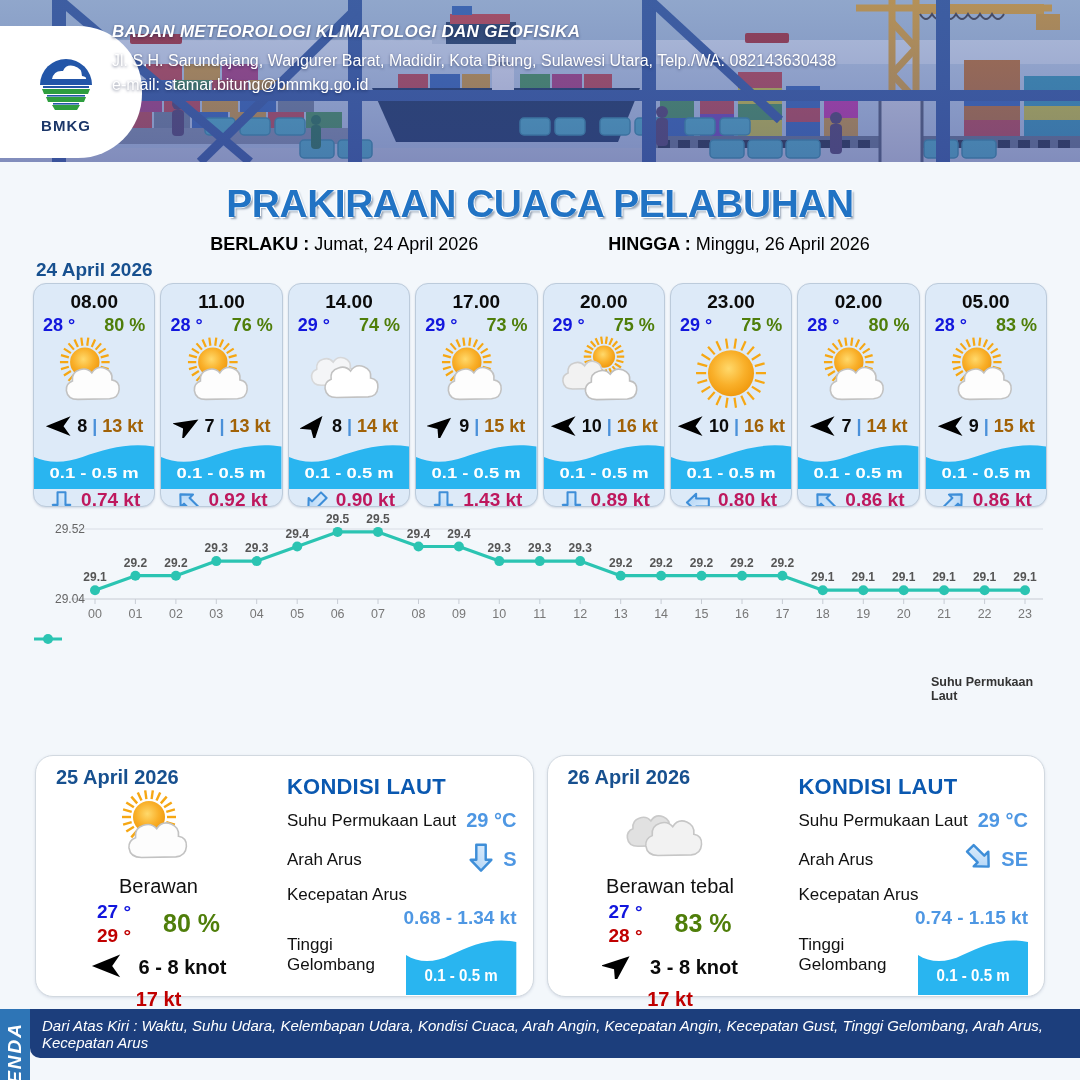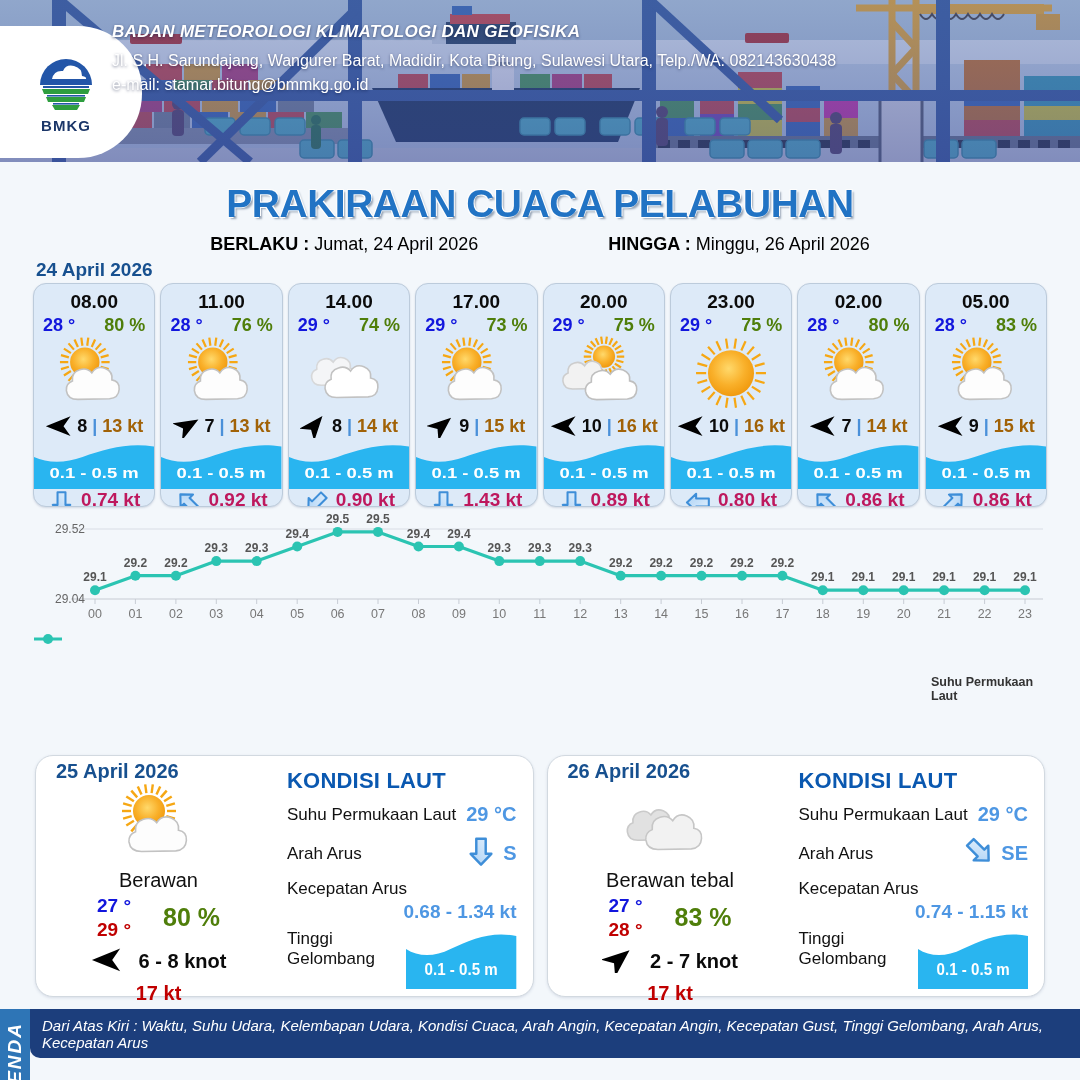--- a/index.html
+++ b/index.html
@@ -52,21 +52,21 @@
 
   
   .chart-wrap { margin:6px 33px 0 33px; }
   .chart-wrap svg { display:block; width:100%; height:112px; }
   .chart-legend { display:flex; align-items:center; justify-content:center; gap:7px;
     margin-top:8px; font-size:12.5px; font-weight:bold; color:#333; }
 
   
   .days { display:flex; gap:13px; margin:10px 35px 0 35px; }
   .day-card { flex:1; background:#fff; border:1px solid #d2d9e0; border-radius:18px;
-    height:242px; display:flex; padding:4px 16px 10px 20px; box-shadow:0 1px 3px rgba(60,80,120,.15); }
+    height:242px; display:flex; padding:10px 16px 10px 20px; box-shadow:0 1px 3px rgba(60,80,120,.15); }
   .day-left { width:205px; display:flex; flex-direction:column; align-items:center; }
   .day-date { align-self:flex-start; font-size:20px; font-weight:bold; color:#17508f; }
   .day-icon { height:84px; display:flex; align-items:center; justify-content:center; }
   .day-cond { font-size:20px; color:#111; margin-top:2px;text-align:right; }
   .day-temps { display:flex; align-items:center; gap:32px; margin-top:2px; }
   .t-col { display:flex; flex-direction:column; font-size:19px; font-weight:bold; line-height:1.25; }
   .tmin { color:#1216dd; } .tmax { color:#c00000; }
   .day-rh { font-size:25px; font-weight:bold; color:#4f7e0a; }
   .day-wind { display:flex; align-items:center; gap:16px; font-size:20px; font-weight:bold;
     color:#0b0b0b; margin-top:4px; }
@@ -966,21 +966,21 @@
         <div class="t-col">
           <span class="tmin">27 °</span>
           <span class="tmax">28 °</span>
         </div>
         <span class="day-rh">83 %</span>
       </div>
       <div class="day-wind">
         <span><svg width="32" height="27.84" viewBox="-17 -14 34 28">
               <path d="M16,0 L-14,-12 L-5.5,0 L-14,12 Z" fill="#000" transform="rotate(-40)"></path>
             </svg></span>
-        <span>2  - 7 knot</span>
+        <span>3  - 8 knot</span>
       </div>
       <div class="day-gust">17 kt</div>
     </div>
     <div class="day-right">
       <div class="sea-title">KONDISI LAUT</div>
       <div class="sea-row">
         <span>Suhu Permukaan Laut</span>
         <span class="sea-val">29 °C</span>
       </div>
       <div class="sea-row">

